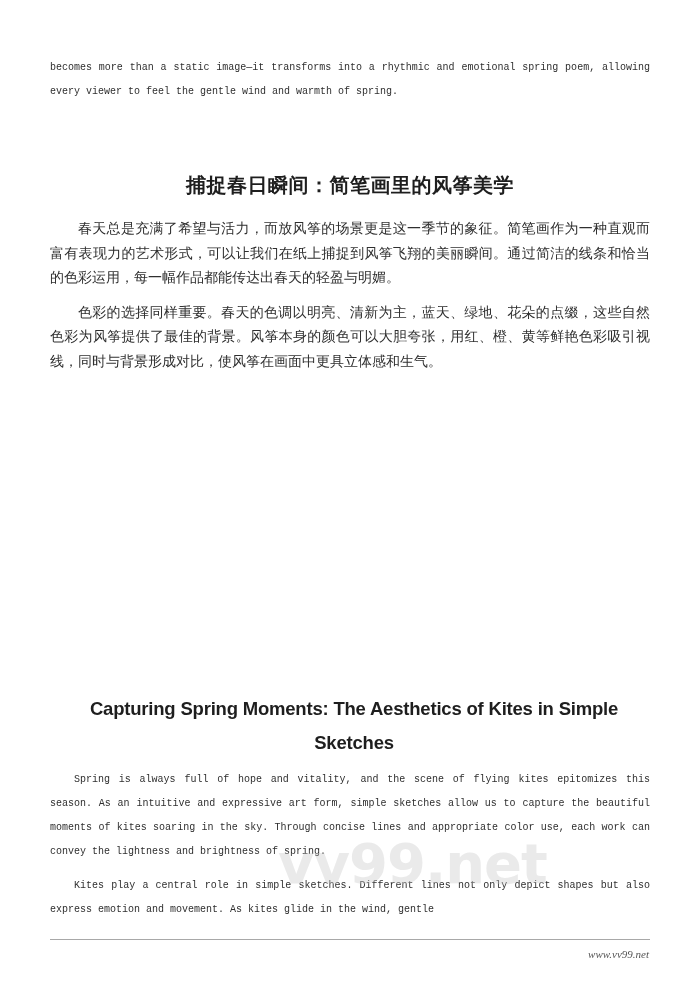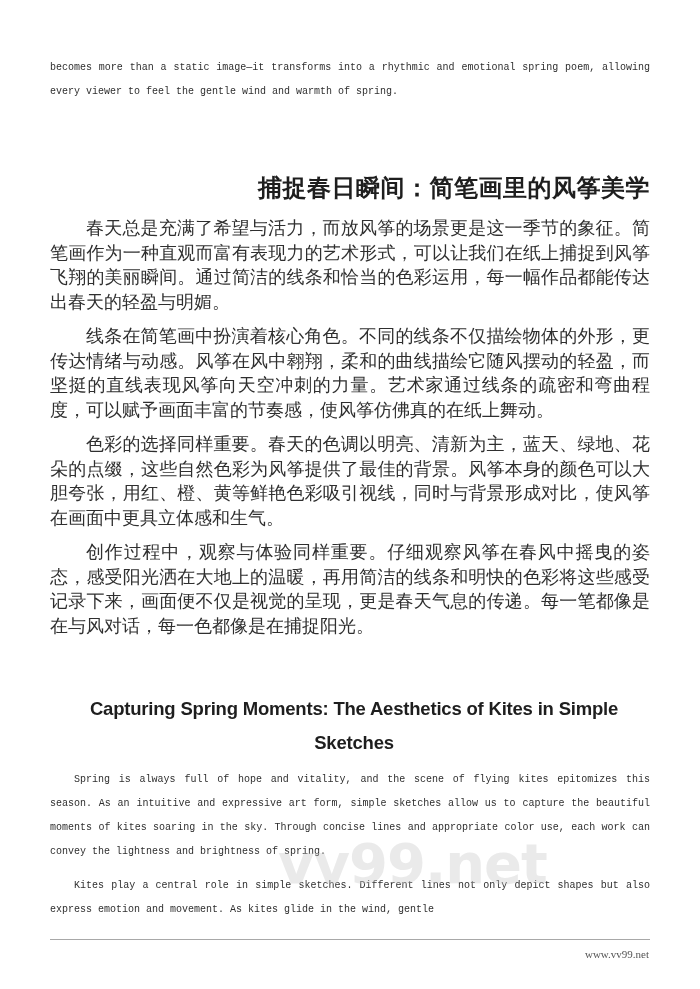--- a/index.html
+++ b/index.html
@@ -23,45 +23,45 @@
   .en-para {
     font-family: "Liberation Mono", "DejaVu Sans Mono", monospace;
     font-size: 10px;
     line-height: 24px;
     text-align: justify;
     margin: 0;
     color: #2f2f2f;
   }
   .cn-para {
     font-family: "DejaVu Serif", "Liberation Serif", serif;
-    font-size: 18px;
+    font-size: 14px;
     line-height: 24.5px;
     text-align: justify;
     margin: 0;
     text-indent: 2em;
     color: #2f2f2f;
   }
   .indent {
     text-indent: 4ch;
   }
   #lead {
     position: absolute;
     top: 56px;
     left: 0;
     width: 600px;
   }
   #cn-title {
     position: absolute;
     top: 172px;
     left: 0;
     width: 600px;
-    text-align: right;
+    text-align: center;
     font-family: "DejaVu Sans", "Liberation Sans", sans-serif;
     font-weight: bold;
-    font-size: 24px;
+    font-size: 20px;
     color: #1e1e1e;
     margin: 0;
     letter-spacing: 0.5px;
   }
   #cn-body {
     position: absolute;
     top: 216px;
     left: 0;
     width: 600px;
   }
@@ -109,38 +109,37 @@
     top: 939px;
     width: 600px;
     height: 0;
     border-top: 1.5px solid #a8a8a8;
   }
   #footer-site {
     position: absolute;
     right: 51px;
     top: 948px;
     font-family: "Liberation Serif", "DejaVu Serif", serif;
+    font-style: italic;
     font-size: 11px;
     color: #555555;
   }
 </style>
 </head>
 <body>
 
 <div class="page">
 
   <p id="lead" class="en-para">becomes more than a static image—it transforms into a rhythmic and emotional spring poem, allowing every viewer to feel the gentle wind and warmth of spring.</p>
 
   <h2 id="cn-title">捕捉春日瞬间：简笔画里的风筝美学</h2>
 
   <div id="cn-body">
     <p class="cn-para">春天总是充满了希望与活力，而放风筝的场景更是这一季节的象征。简笔画作为一种直观而富有表现力的艺术形式，可以让我们在纸上捕捉到风筝飞翔的美丽瞬间。通过简洁的线条和恰当的色彩运用，每一幅作品都能传达出春天的轻盈与明媚。</p>
-    <p class="cn-para">线条在简笔画中扮演着核心角色。不同的线条不仅描绘物体的外形，更传达情绪与动感。风筝在风中翱翔，柔和的曲线描绘它随风摆动的轻盈，而坚挺的直线表现风筝向天空冲刺的力量。艺术家通过线条的疏密和弯曲程度，可以赋予画面丰富的节奏感，使风筝仿佛真的在纸上舞动。</p>
     <p class="cn-para">色彩的选择同样重要。春天的色调以明亮、清新为主，蓝天、绿地、花朵的点缀，这些自然色彩为风筝提供了最佳的背景。风筝本身的颜色可以大胆夸张，用红、橙、黄等鲜艳色彩吸引视线，同时与背景形成对比，使风筝在画面中更具立体感和生气。</p>
-    <p class="cn-para">创作过程中，观察与体验同样重要。仔细观察风筝在春风中摇曳的姿态，感受阳光洒在大地上的温暖，再用简洁的线条和明快的色彩将这些感受记录下来，画面便不仅是视觉的呈现，更是春天气息的传递。每一笔都像是在与风对话，每一色都像是在捕捉阳光。</p>
   </div>
 
   <h2 id="en-title">Capturing Spring Moments: The Aesthetics of Kites in Simple Sketches</h2>
 
   <div id="en-body">
     <p class="en-para indent">Spring is always full of hope and vitality, and the scene of flying kites epitomizes this season. As an intuitive and expressive art form, simple sketches allow us to capture the beautiful moments of kites soaring in the sky. Through concise lines and appropriate color use, each work can convey the lightness and brightness of spring.</p>
     <p class="en-para indent">Kites play a central role in simple sketches. Different lines not only depict shapes but also express emotion and movement. As kites glide in the wind, gentle</p>
   </div>
 
 </div>

